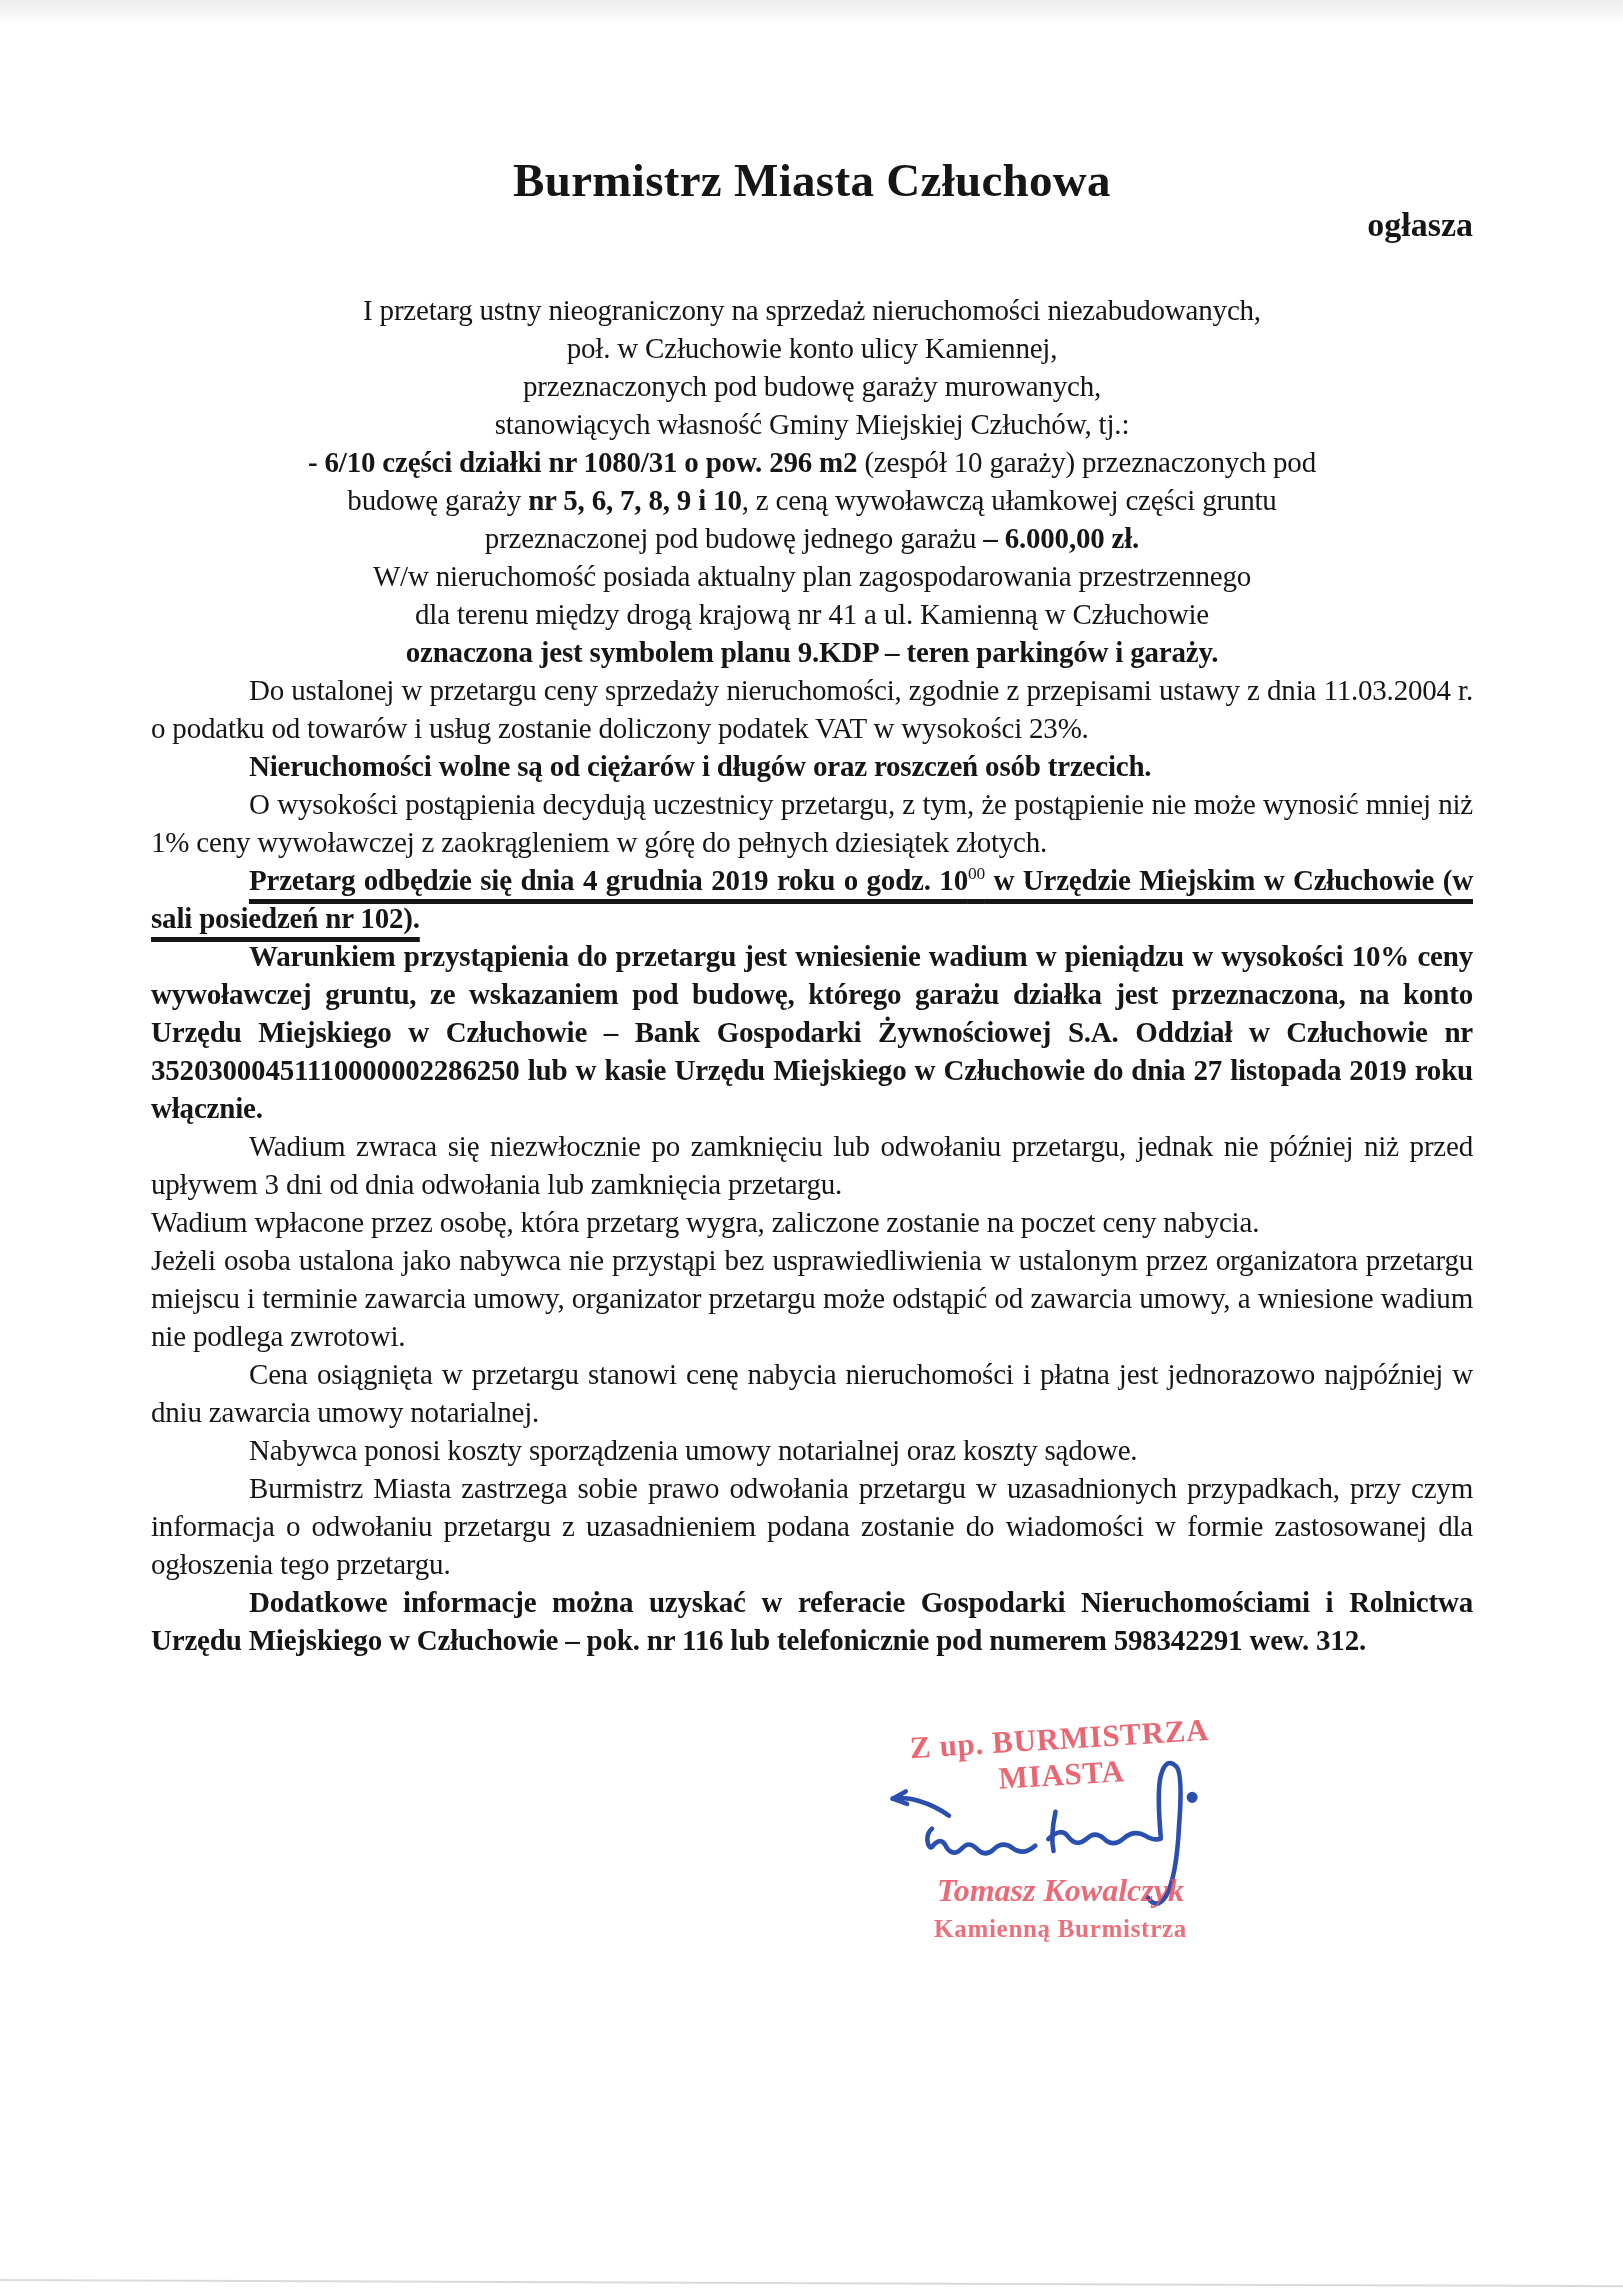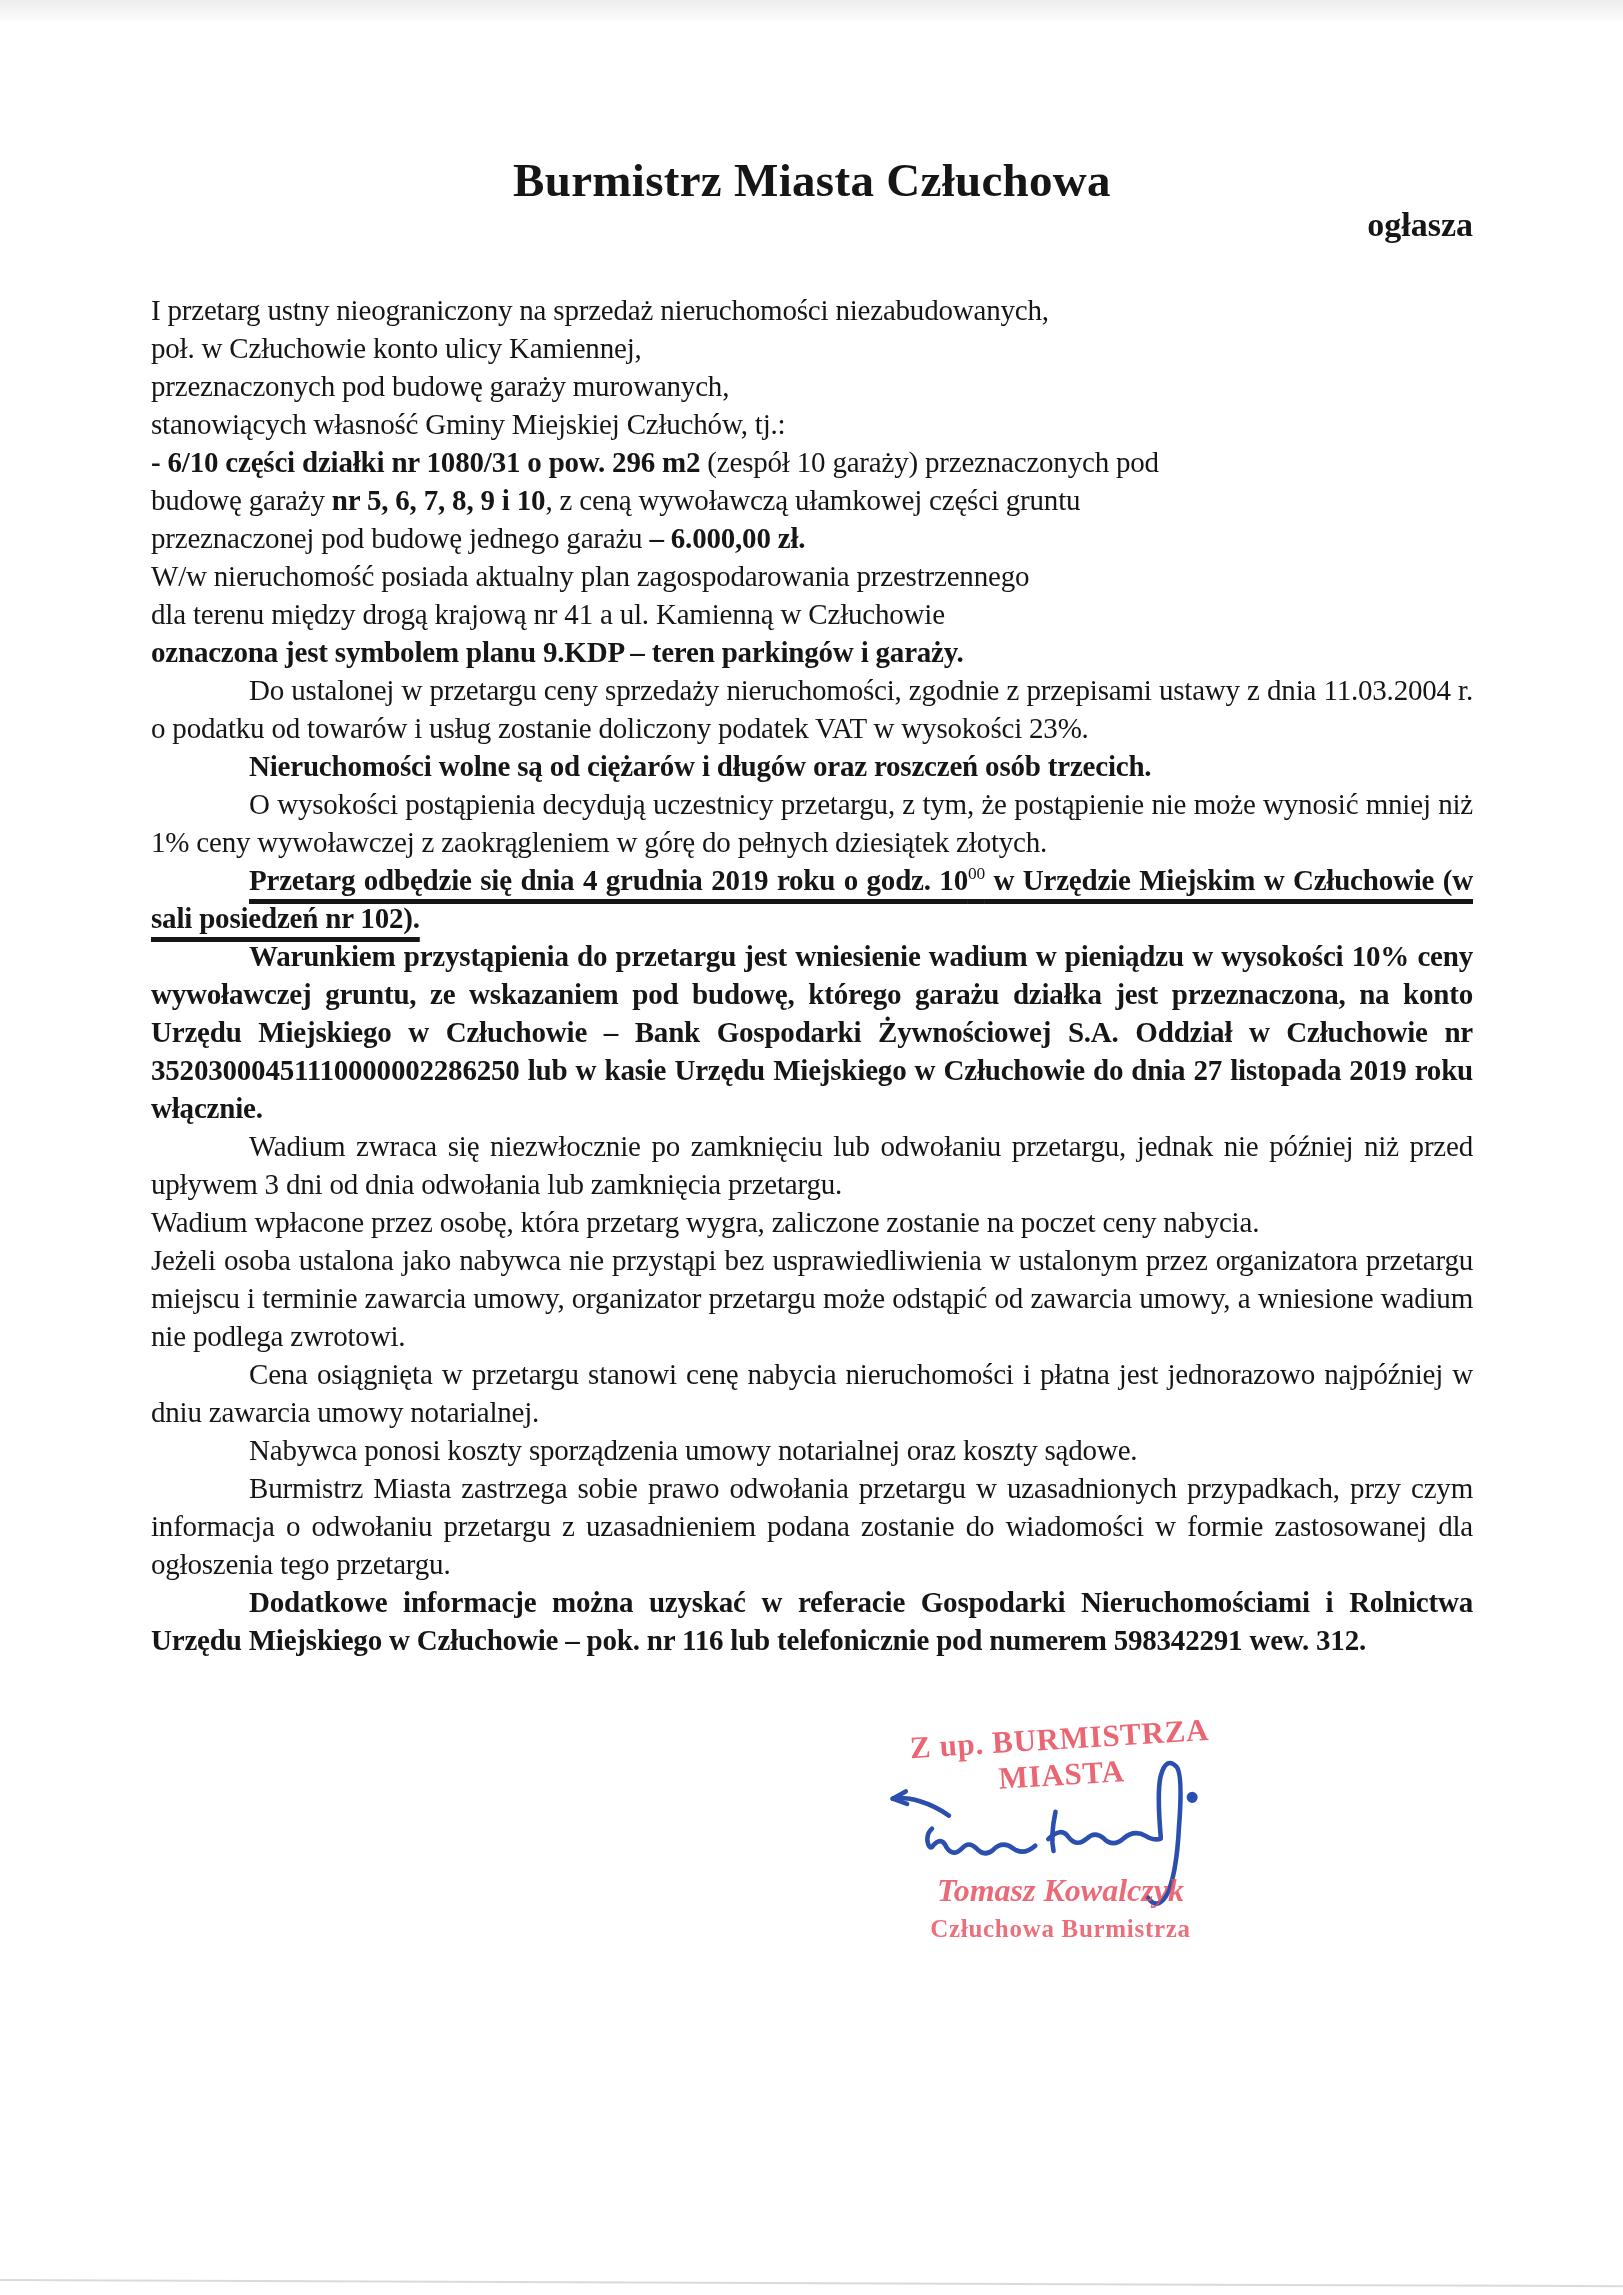--- a/index.html
+++ b/index.html
@@ -13,21 +13,21 @@
     background:linear-gradient(#ededed,#fdfdfd);
   }
   .content{position:absolute;left:151px;top:157px;width:1322px;}
   .doc-title{
     margin:0;font-size:47px;line-height:47px;font-weight:700;
     text-align:center;letter-spacing:0.3px;
   }
   .doc-subtitle{
     margin:3.9px 0 0 0;font-size:34px;line-height:34px;font-weight:700;text-align:right;
   }
-  .intro{margin-top:49px;font-size:29px;line-height:38px;text-align:left;letter-spacing:-0.2px;}
+  .intro{margin-top:49px;font-size:29px;line-height:38px;text-align:center;letter-spacing:-0.2px;}
   .intro .line{min-height:38px;}
   .body-text{font-size:29px;line-height:38px;text-align:justify;letter-spacing:-0.2px;}
   .body-text p{margin:0;}
   p.ind{text-indent:98px;}
   .b{font-weight:700;}
   .sup{vertical-align:super;font-size:60%;line-height:0;font-weight:inherit;}
   p.ul{
     text-decoration:underline;
     text-decoration-thickness:4.6px;
     text-underline-offset:9.2px;
@@ -99,18 +99,18 @@
         <path d="M110,88 C82,68 48,58 24,62"></path>
         <path d="M24,62 l20,-11 M24,62 l22,8"></path>
         <path d="M84,108 c-12,10 -6,32 0,28 q14,-18 22,0 q10,16 24,2 q10,-12 22,0 q12,14 26,2 q14,-14 30,-2 q16,12 34,-4"></path>
         <path d="M273,82 q-8,38 -3,60"></path>
         <path d="M262,124 q20,-20 31,-3 q12,16 28,2 q12,-12 26,0 q14,14 30,0 q16,-14 34,-4 q14,8 23,4"></path>
         <path d="M434,121 q-6,-70 0,-94 q8,-30 24,-14 q10,12 4,90 q-4,80 -20,108 q-14,22 -28,2"></path>
         <circle cx="482" cy="60" r="5" class="sig-fill" fill="#2a4fae"></circle>
       </g>
     </svg>
     <div class="stamp-name stamp-red" style="color: rgb(232, 81, 96);">Tomasz Kowalczyk</div>
-    <div class="stamp-title stamp-red" style="color: rgb(232, 81, 96);">Człuchowa Burmistrza</div>
+    <div class="stamp-title stamp-red" style="color: rgb(232, 81, 96);">Kamienną Burmistrza</div>
   </div>
 
   <div class="scan-bottom-line"></div>
 </div>
 
 
 </body></html>

